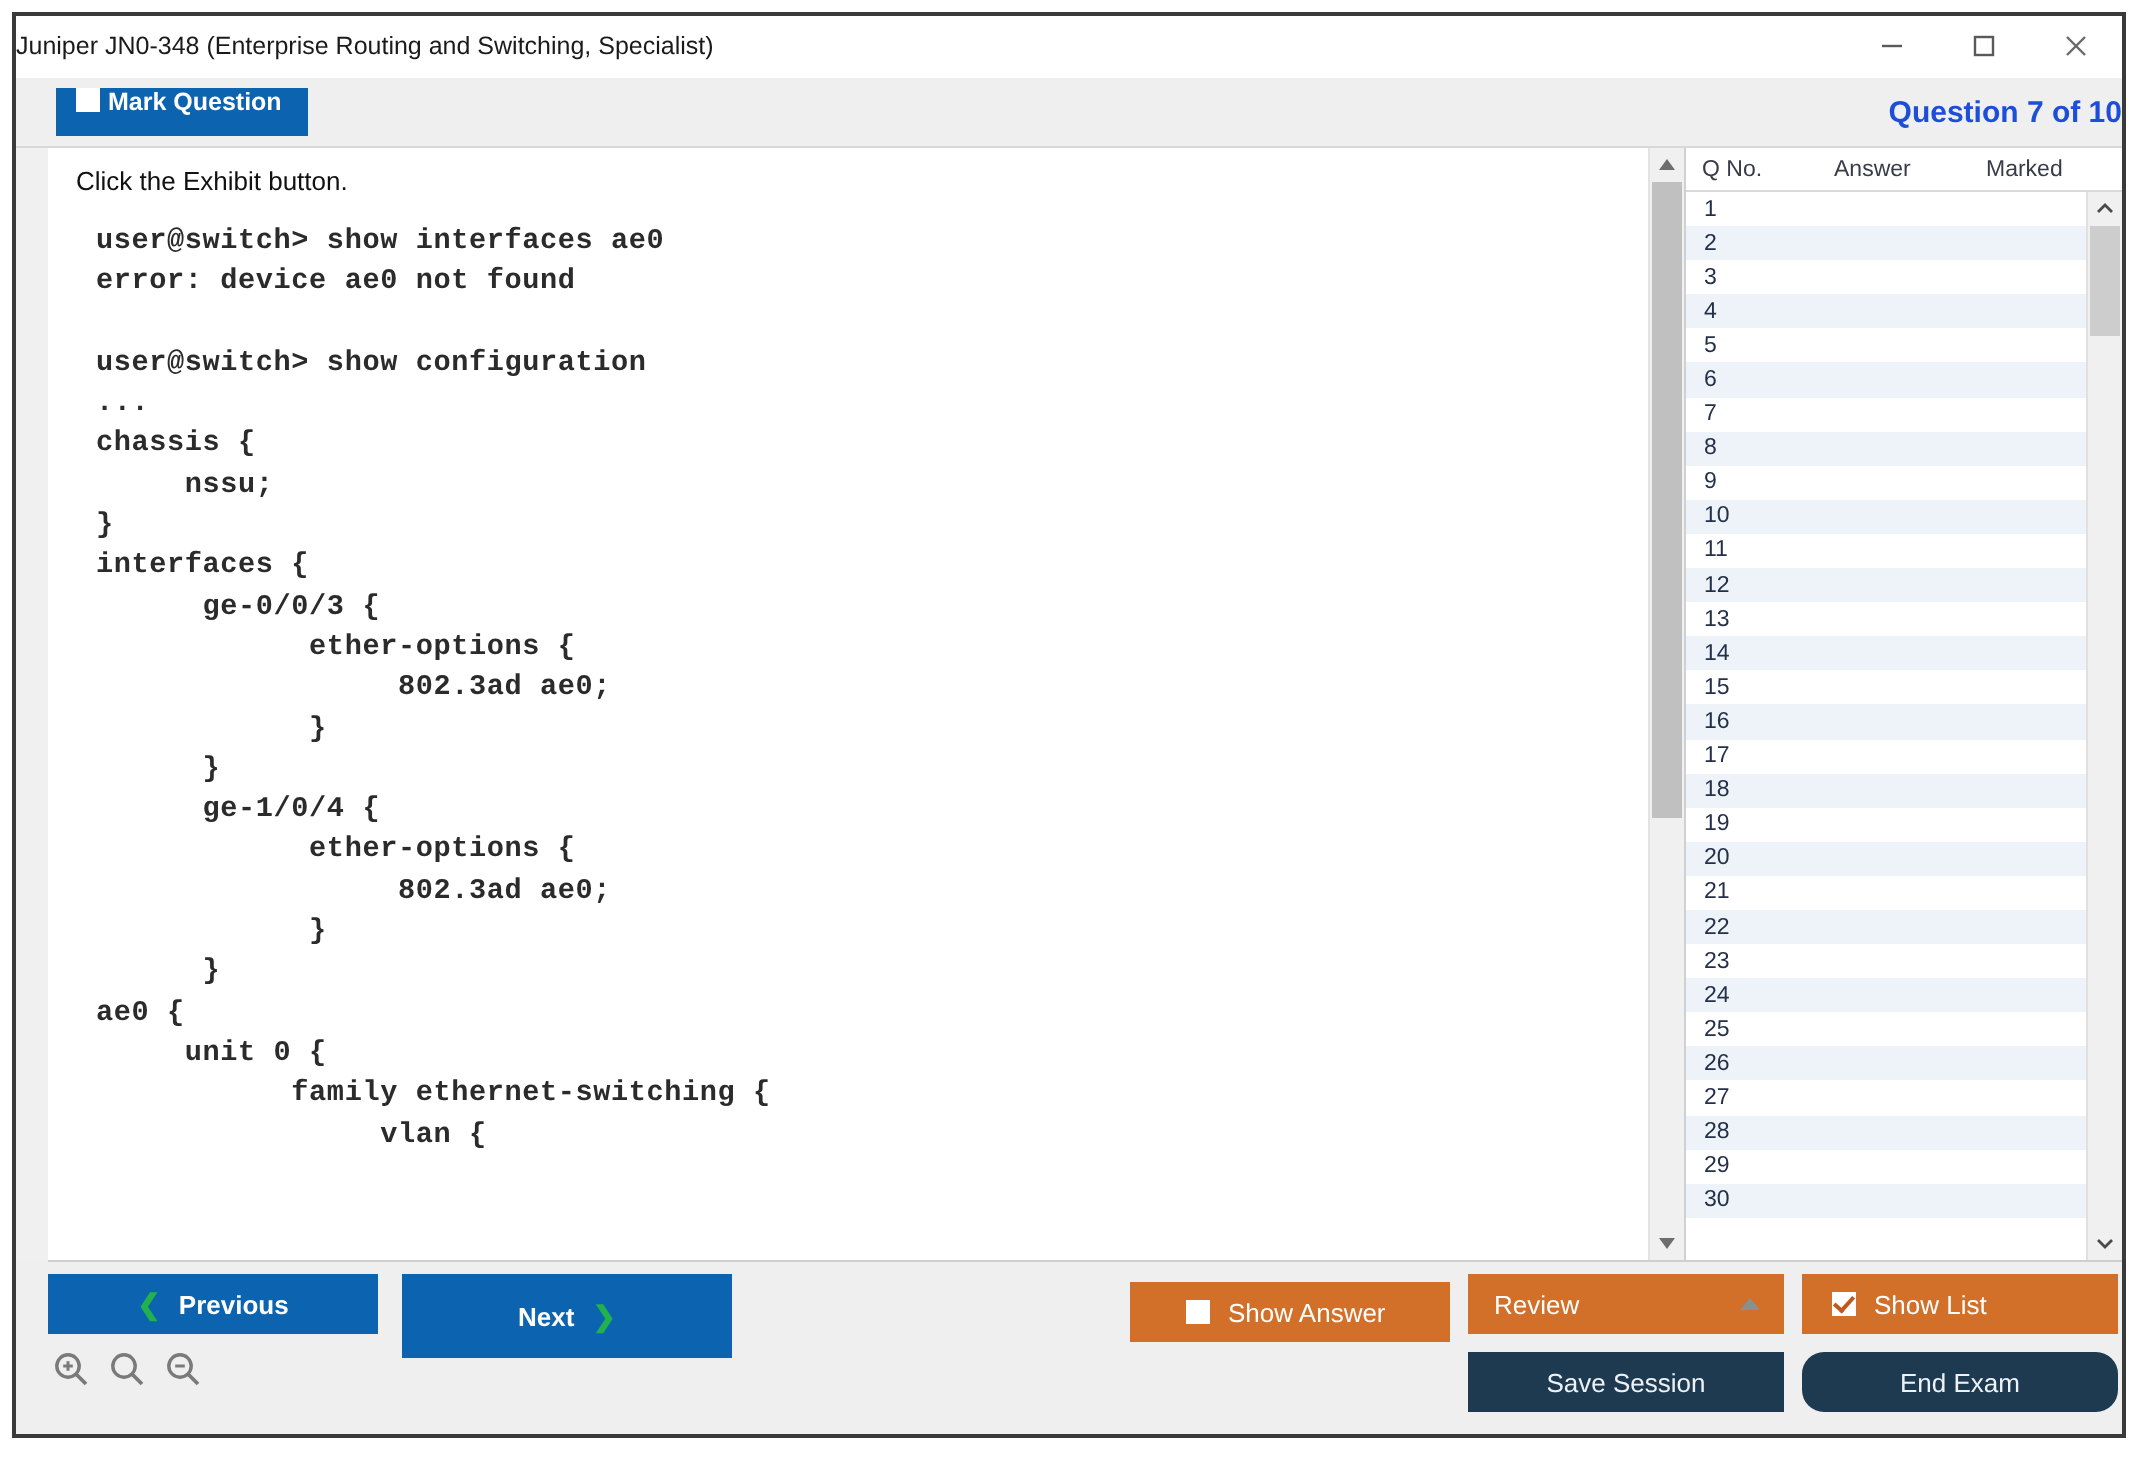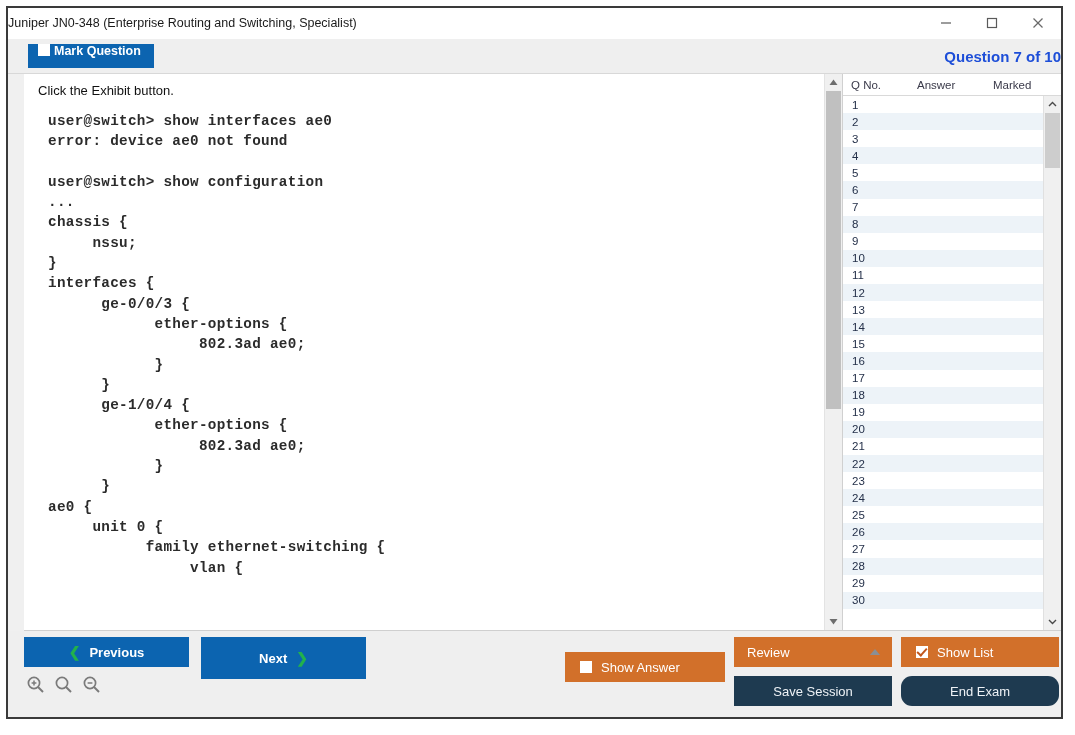--- a/index.html
+++ b/index.html
@@ -148,21 +148,21 @@
     display:flex;align-items:center;justify-content:center;gap:9px;
   }
   .chev{color:#22b14c;font-size:14px;font-weight:bold;line-height:1;}
   #btn-previous{left:16px;top:6px;width:165px;height:30px;}
   #btn-next{left:193px;top:6px;width:165px;height:42px;}
 
   .btn-orange{
     background:#d2702a;color:#fff;font-size:13px;
     display:flex;align-items:center;
   }
-  #btn-show-answer{left:557px;top:21px;width:160px;height:30px;gap:9px;padding-left:15px;}
+  #btn-show-answer{left:557px;top:10px;width:160px;height:30px;gap:9px;padding-left:28px;}
   #btn-review{left:726px;top:6px;width:158px;height:30px;padding-left:13px;justify-content:space-between;padding-right:12px;}
   #btn-show-list{left:893px;top:6px;width:158px;height:30px;gap:9px;padding-left:15px;}
   .caret-up{
     width:0;height:0;border-left:5px solid transparent;border-right:5px solid transparent;
     border-bottom:6px solid #8a8f94;
   }
 
   .btn-dark{
     background:#1e3a50;color:#eef2f6;font-size:13px;
     display:flex;align-items:center;justify-content:center;

